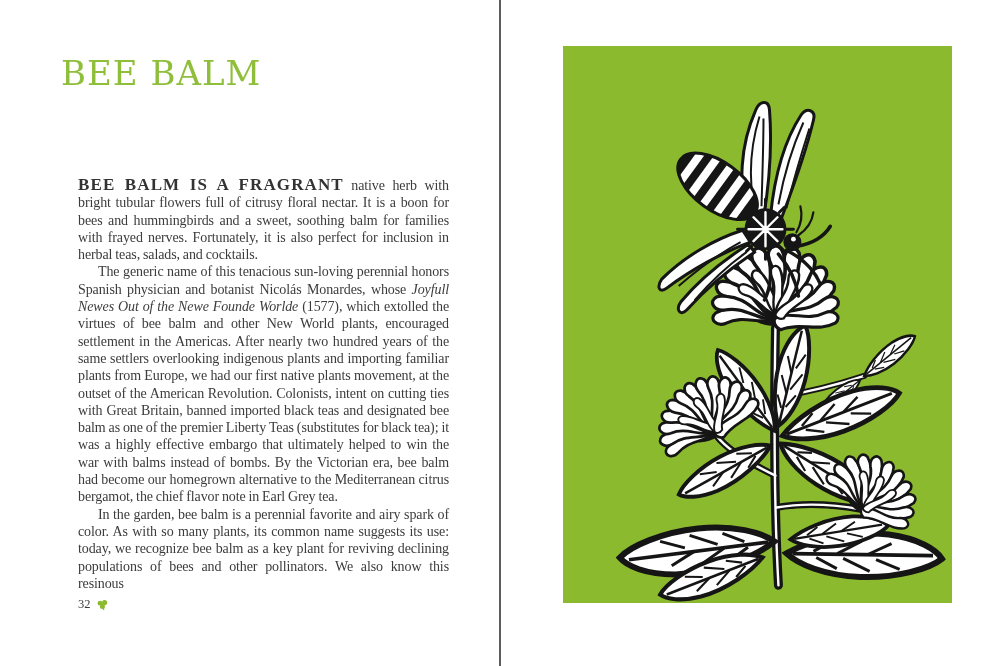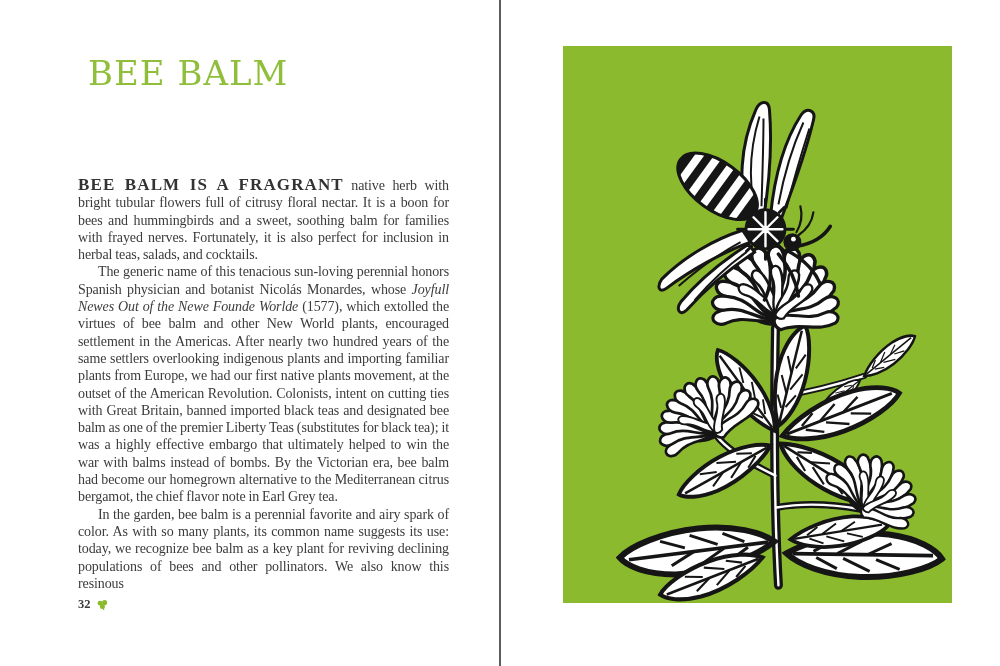--- a/index.html
+++ b/index.html
@@ -10,42 +10,42 @@
     overflow:hidden;
     font-family:"Liberation Serif", serif;
   }
   
   .gutter{
     position:absolute;left:499px;top:0;width:2px;height:666px;
     background:#5b5e60;
   }
   
   .chapter-title{
-    position:absolute;left:88px;top:53px;
+    position:absolute;left:61px;top:53px;
     font-family:"DejaVu Serif", serif;
     font-size:34px;font-weight:400;letter-spacing:1px;
     color:#8fbe3a;margin:0;
   }
   .body-text{
     position:absolute;left:78px;top:176px;width:371px;
     font-size:14px;line-height:17.3px;
     color:#3b3b3b;
     text-align:justify;
     letter-spacing:-0.1px;word-spacing:-0.5px;
   }
   .body-text p{margin:0;padding:0;}
   .body-text p.indent{text-indent:20px;}
   .para-lead{
     font-weight:700;font-size:17px;letter-spacing:1.1px;color:#333;
   }
   .book-title-em{font-style:italic;}
   .folio{
     position:absolute;left:78px;top:597px;
     display:flex;align-items:center;gap:5px;
-    font-size:12.5px;color:#3b3b3b;font-weight:bold;
+    font-size:12.5px;color:#3b3b3b;
   }
   .folio svg{display:block;}
   
   .art-panel{
     position:absolute;left:563px;top:46px;width:389px;height:557px;
     background:#8cba2e;
   }
   .art-panel svg{display:block;width:100%;height:100%;}
 </style>
 </head>

